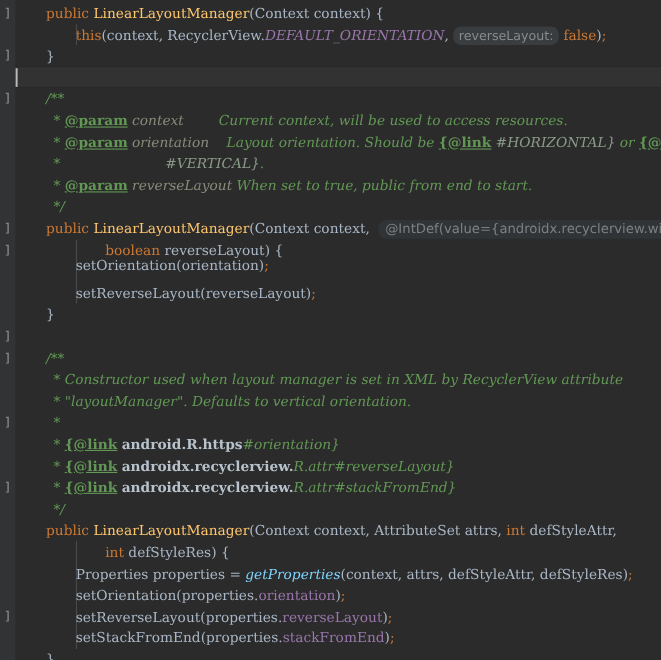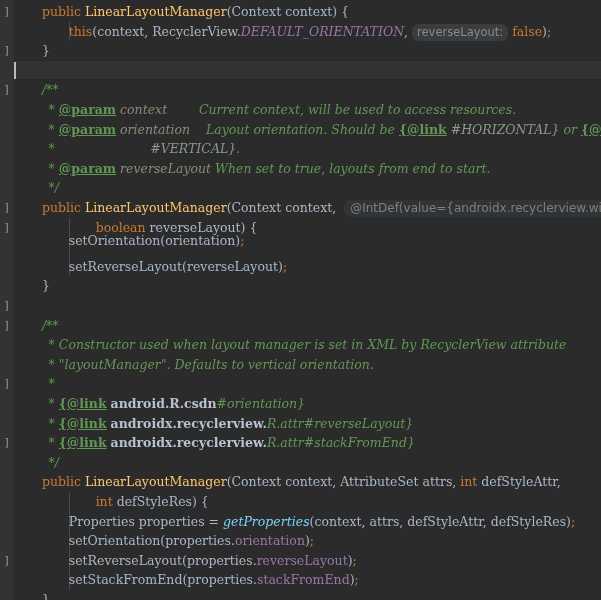--- a/index.html
+++ b/index.html
@@ -153,33 +153,33 @@
       </div>
     <div id="code-lines">
         <div class="line" style="top: 2px; left: 27.88px;"><span class="kw">public</span><span class="txt"> </span><span class="cls">LinearLayoutManager</span><span class="punct">(</span><span class="txt">Context context</span><span class="punct">) </span><span class="punct">{</span></div>
         <div class="line" style="top: 21.6px; left: 54.76px;"><span class="this">this</span><span class="punct">(</span><span class="txt">context, RecyclerView.</span><span class="stat">DEFAULT_ORIENTATION</span><span class="punct">, </span><span class="hint">reverseLayout:</span><span class="txt"> </span><span class="kw">false</span><span class="punct">)</span><span class="semi">;</span></div>
         <div class="line" style="top: 41.2px; left: 27.88px;"><span class="punct">}</span></div>
         <div class="line" style="top: 60.8px; left: 1px;"></div>
         <div class="line" style="top: 80.4px; left: 27.88px;"><span class="doc">/**</span></div>
         <div class="line" style="top: 100px; left: 34.6px;"><span class="doc">* </span><span class="doctag">@param</span><span class="doc"> </span><span class="docparam">context</span><span class="doc">        </span><span class="doc">Current context, will be used to access resources.</span></div>
         <div class="line" style="top: 119.6px; left: 34.6px;"><span class="doc">* </span><span class="doctag">@param</span><span class="doc"> </span><span class="docparam">orientation</span><span class="doc">    </span><span class="doc">Layout orientation. Should be </span><span class="doclink">{@link</span><span class="doc"> </span><span class="doclinkt">#HORIZONTAL}</span><span class="doc"> or </span><span class="doclink">{@link</span></div>
         <div class="line" style="top: 139.2px; left: 34.6px;"><span class="doc">*</span><span class="doc">                        </span><span class="doclinkt">#VERTICAL}</span><span class="doc">.</span></div>
-        <div class="line" style="top: 158.8px; left: 34.6px;"><span class="doc">* </span><span class="doctag">@param</span><span class="doc"> </span><span class="docparam">reverseLayout</span><span class="doc"> </span><span class="doc">When set to true, layouts from end to start.</span></div>
+        <div class="line" style="top: 158.8px; left: 34.6px;"><span class="doc">* </span><span class="doctag">@param</span><span class="doc"> </span><span class="docparam">reverseLayout</span><span class="doc"> </span><span class="doc">When set to true, public from end to start.</span></div>
         <div class="line" style="top: 178.4px; left: 34.6px;"><span class="doc">*/</span></div>
         <div class="line" style="top: 198px; left: 27.88px;"><span class="kw">public</span><span class="txt"> </span><span class="cls">LinearLayoutManager</span><span class="punct">(</span><span class="txt">Context context</span><span class="punct">,</span><span class="txt">  </span><span class="hint-wide">@IntDef(value={androidx.recyclerview.widget.RecyclerVie</span></div>
         <div class="line" style="top: 217.6px; left: 81.64px;"><span class="kw">boolean</span><span class="txt"> reverseLayout</span><span class="punct">) </span><span class="punct">{</span></div>
         <div class="line" style="top: 231px; left: 54.76px;"><span class="mcall">setOrientation</span><span class="punct">(</span><span class="txt">orientation</span><span class="punct">)</span><span class="semi">;</span></div>
         <div class="line" style="top: 256.8px; left: 54.76px;"><span class="mcall">setReverseLayout</span><span class="punct">(</span><span class="txt">reverseLayout</span><span class="punct">)</span><span class="semi">;</span></div>
         <div class="line" style="top: 276.4px; left: 27.88px;"><span class="punct">}</span></div>
         <div class="line" style="top: 296px; left: 1px;"></div>
         <div class="line" style="top: 315.6px; left: 27.88px;"><span class="doc">/**</span></div>
         <div class="line" style="top: 335.2px; left: 34.6px;"><span class="doc">* Constructor used when layout manager is set in XML by RecyclerView attribute</span></div>
         <div class="line" style="top: 354.8px; left: 34.6px;"><span class="doc">* "layoutManager". Defaults to vertical orientation.</span></div>
         <div class="line" style="top: 374.4px; left: 34.6px;"><span class="doc">*</span></div>
-        <div class="line" style="top: 394px; left: 34.6px;"><span class="doc">* </span><span class="doclink">{@link</span><span class="doc"> </span><span class="docref">android.R.csdn</span><span class="docrefi">#orientation}</span></div>
+        <div class="line" style="top: 394px; left: 34.6px;"><span class="doc">* </span><span class="doclink">{@link</span><span class="doc"> </span><span class="docref">android.R.https</span><span class="docrefi">#orientation}</span></div>
         <div class="line" style="top: 413.6px; left: 34.6px;"><span class="doc">* </span><span class="doclink">{@link</span><span class="doc"> </span><span class="docref">androidx.recyclerview.</span><span class="docrefi">R.attr</span><span class="docrefi">#reverseLayout}</span></div>
         <div class="line" style="top: 433.2px; left: 34.6px;"><span class="doc">* </span><span class="doclink">{@link</span><span class="doc"> </span><span class="docref">androidx.recyclerview.</span><span class="docrefi">R.attr</span><span class="docrefi">#stackFromEnd}</span></div>
         <div class="line" style="top: 452.8px; left: 34.6px;"><span class="doc">*/</span></div>
         <div class="line" style="top: 472.4px; left: 27.88px;"><span class="kw">public</span><span class="txt"> </span><span class="cls">LinearLayoutManager</span><span class="punct">(</span><span class="txt">Context context</span><span class="punct">, </span><span class="txt">AttributeSet attrs</span><span class="punct">, </span><span class="kw">int</span><span class="txt"> defStyleAttr</span><span class="punct">,</span></div>
         <div class="line" style="top: 492px; left: 81.64px;"><span class="kw">int</span><span class="txt"> defStyleRes</span><span class="punct">) </span><span class="punct">{</span></div>
         <div class="line" style="top: 511.6px; left: 54.76px;"><span class="txt">Properties properties </span><span class="punct">=</span><span class="txt"> </span><span class="mstatic">getProperties</span><span class="punct">(</span><span class="txt">context, attrs, defStyleAttr, defStyleRes</span><span class="punct">)</span><span class="semi">;</span></div>
         <div class="line" style="top: 531.2px; left: 54.76px;"><span class="mcall">setOrientation</span><span class="punct">(</span><span class="txt">properties.</span><span class="field">orientation</span><span class="punct">)</span><span class="semi">;</span></div>
         <div class="line" style="top: 550.8px; left: 54.76px;"><span class="mcall">setReverseLayout</span><span class="punct">(</span><span class="txt">properties.</span><span class="field">reverseLayout</span><span class="punct">)</span><span class="semi">;</span></div>
         <div class="line" style="top: 570.4px; left: 54.76px;"><span class="mcall">setStackFromEnd</span><span class="punct">(</span><span class="txt">properties.</span><span class="field">stackFromEnd</span><span class="punct">)</span><span class="semi">;</span></div>
         <div class="line" style="top: 590px; left: 27.88px;"><span class="punct">}</span></div>

